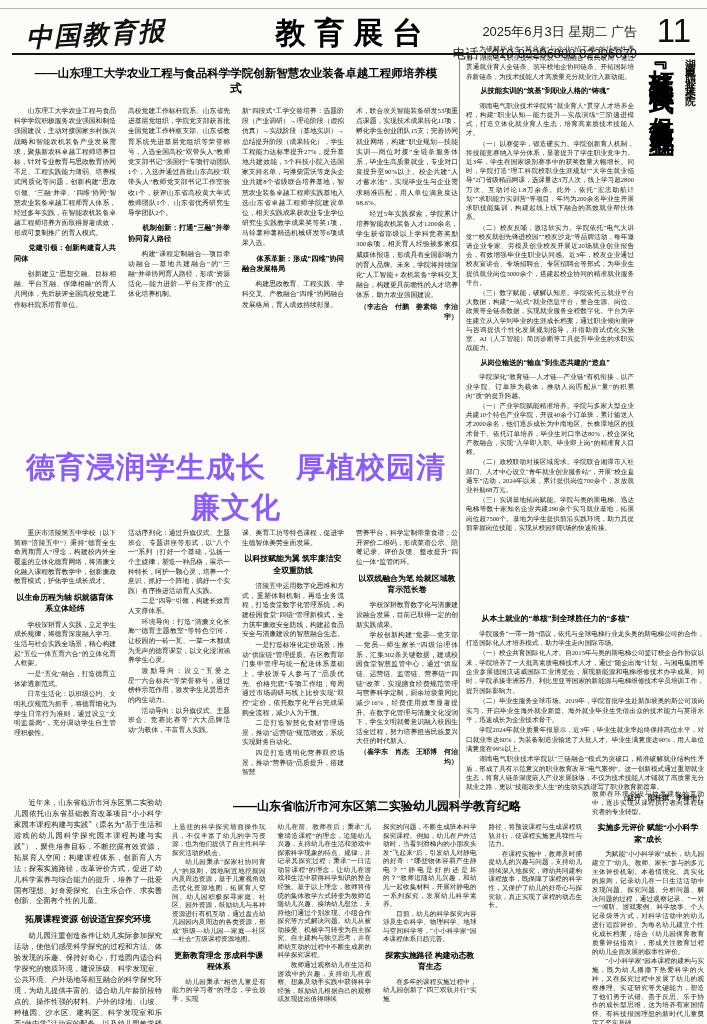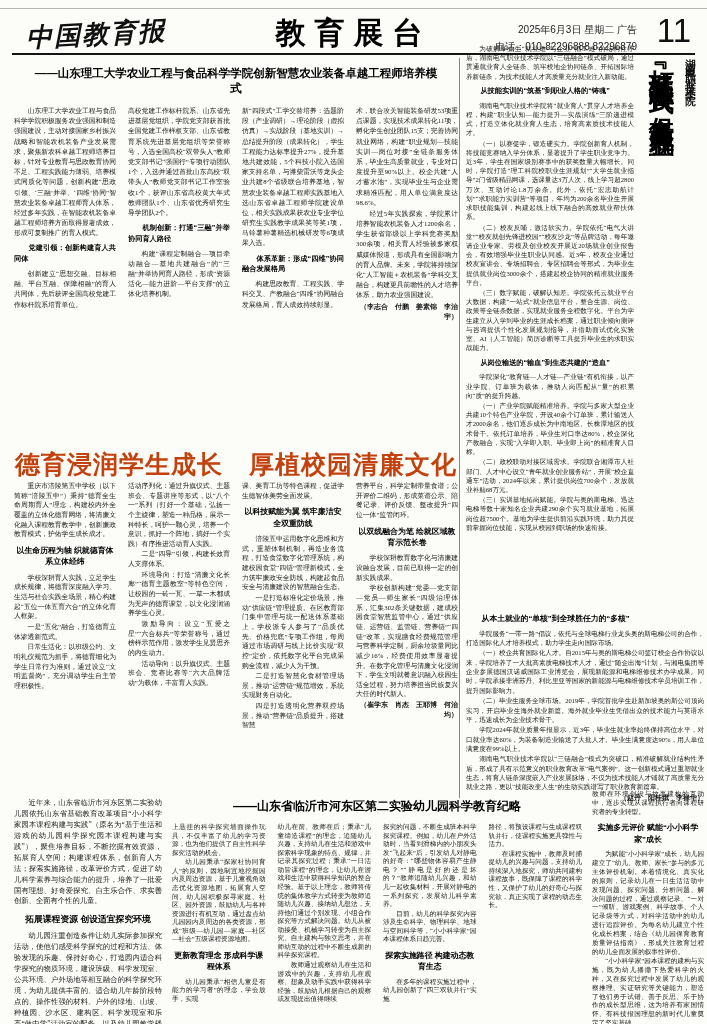--- a/index.html
+++ b/index.html
@@ -2,21 +2,21 @@
 <html><head>
 <meta charset="utf-8">
 <style>
   *{margin:0;padding:0;box-sizing:border-box}
   html,body{width:707px;height:1024px}
   body{background:#d9d9d5;font-family:"Liberation Serif","DejaVu Serif",serif}
   .page{position:relative;width:707px;height:1024px;margin:0 auto;background:#fcfcf9;color:#1b1b1b;overflow:hidden}
   .topline{position:absolute;left:0;top:8px;width:707px;border-top:1px solid #b8b8b2}
   .masthead{position:absolute;left:26px;top:17px;font-size:26px;font-weight:bold;font-style:italic;font-family:"DejaVu Serif",serif;letter-spacing:2px;transform:rotate(-3deg);color:#111}
   .section-title{position:absolute;left:50%;transform:translateX(-50%);top:13px;font-size:30px;font-weight:900;letter-spacing:9px;color:#000}
-  .meta{position:absolute;right:70px;top:21px;text-align:right;font-size:10px;line-height:1.7;font-family:"Liberation Sans",sans-serif;color:#222}
+  .meta{position:absolute;right:70px;top:21px;text-align:right;font-size:13px;line-height:1.7;font-family:"Liberation Sans",sans-serif;color:#222}
   .pagenum{position:absolute;right:16px;top:12px;font-size:33px;font-family:"Liberation Sans",sans-serif;color:#111}
   .rule{position:absolute;left:12px;right:12px;top:53px;border-top:2.5px solid #151515}
   .vdiv{position:absolute;left:459px;top:58px;height:740px;border-left:1px solid #8a8a85}
 
   
   .cols{display:flex;gap:12px}
   .col{flex:1;font-size:6.8px;line-height:1.48;text-align:justify;color:#181818}
   .col p+p{margin-top:1px}
   .p{text-indent:2em}
   .c{text-indent:0}
@@ -25,21 +25,21 @@
   .by{font-weight:bold;text-align:right;margin-top:5px;font-family:"Liberation Sans",sans-serif;font-size:7px}
 
   
   .art-top{position:absolute;left:14px;top:58px;width:444px}
   .art-top h1{font-family:"Liberation Sans",sans-serif;font-size:25px;font-weight:900;text-align:center;line-height:1.2;color:#000}
   .art-top h2{font-family:"Liberation Sans",sans-serif;font-size:11.5px;font-weight:bold;text-align:center;margin:8px 17px 10px;color:#000}
   .art-top .col{line-height:1.5}
 
   
   .art-mid{position:absolute;left:14px;top:448px;width:444px}
-  .art-mid h1{font-family:"Liberation Sans",sans-serif;font-size:25px;font-weight:900;text-align:center;letter-spacing:1px;color:#c2410c}
+  .art-mid h1{font-family:"Liberation Sans",sans-serif;font-size:29px;font-weight:900;text-align:center;letter-spacing:1px;color:#8b5cf6}
   .art-mid h2{font-family:"Liberation Sans",sans-serif;font-size:13px;font-weight:bold;text-align:center;margin:8px 0 10px;color:#000}
   .art-mid .col{line-height:1.42}
 
   
   .sidebar{position:absolute;left:466px;top:44px;width:238px}
   .sb-row{display:flex;min-height:525px}
   .sb-col{width:168px}
   .sb-col .col{font-size:6.6px;line-height:1.4}
   .v-strip{width:68px;height:540px;writing-mode:vertical-rl;padding-top:6px;padding-right:4px}
   .v-small{display:block;font-family:"Liberation Sans",sans-serif;font-size:10.5px;font-weight:bold;letter-spacing:4px;color:#111;margin-bottom:4px}

